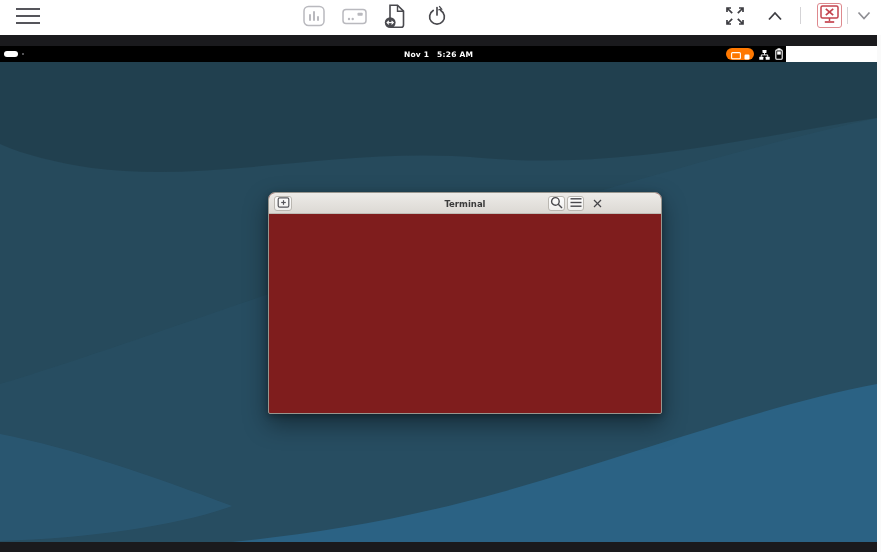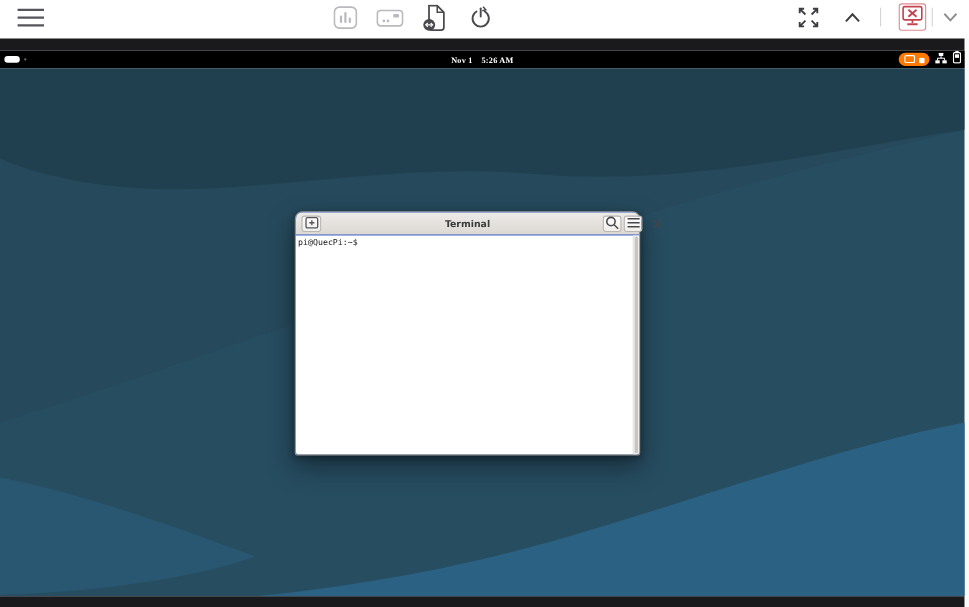--- a/index.html
+++ b/index.html
@@ -19,38 +19,38 @@
   .disc-btn { position:absolute; left:817px; top:3px; width:25px; height:25px; border:1px solid #de898e !important; border-radius:3px; background:#fff !important; }
   .chdn-btn { position:absolute; left:852px; top:4px; width:23px; height:25px; }
 
   
   .letterbox { position:absolute; left:0; width:877px; background:#1a1a1d; }
   .letterbox.top { top:35px; height:11px; }
   .letterbox.bottom { top:542px; height:10px; }
   .right-strip { position:absolute; left:877px; top:35px; width:4px; height:517px; background:#fafafa; }
 
   
-  .gnome-bar { position:absolute; left:0; top:46px; width:877px; height:16px; background:#000;font-family:Liberation Serif, serif; }
+  .gnome-bar { position:absolute; left:0; top:46px; width:786px; height:16px; background:#000; }
   .activities { position:absolute; left:4px; top:4px; height:8px; display:flex; align-items:center; gap:4px; cursor:pointer; }
   .activities .pill { width:14px; height:6px; border-radius:3px; background:#ffffff; }
   .activities .dot { width:2px; height:2px; border-radius:50%; background:#6f6f73; }
   .clock { position:absolute; left:0; top:0; width:877px; height:16px; display:flex; align-items:center; justify-content:center; gap:8px;
            color:#ffffff; font-size:7.5px; font-weight:bold; letter-spacing:.2px; cursor:pointer; }
   .status { position:absolute; right:3px; top:0; height:16px; display:flex; align-items:center; gap:5px; cursor:pointer; }
   .cast-pill { width:28px; height:12px; border-radius:6px; background:#ff7800; display:flex; align-items:center; justify-content:center; gap:3px; }
 
   
   .desktop { position:absolute; left:0; top:62px; width:877px; height:480px; }
   .desktop > svg.wall { position:absolute; inset:0; }
 
   
-  .term { position:absolute; left:268px; top:130px; width:314px; height:222px;
+  .term { position:absolute; left:268px; top:130px; width:394px; height:222px;
           border:1px solid #98968f; border-radius:7px 7px 2px 2px;
           box-shadow:0 10px 24px rgba(0,0,0,.42), 0 2px 6px rgba(0,0,0,.3);
-          background:#1d4ed8; }
+          background:#7f1d1d; }
   .term-header { position:absolute; left:0; top:0; right:0; height:21px;
                  background:linear-gradient(#edebe8,#dcd9d4);
                  border-bottom:1px solid #bfbcb6; border-radius:6px 6px 0 0; }
   .term-title { position:absolute; left:0; right:0; top:0; height:21px; display:flex; align-items:center; justify-content:center;
                 font-size:8.5px; font-weight:bold; color:#3b3b3b; }
   .term-header button { position:absolute; top:3px; height:15px; background:linear-gradient(#fdfdfd,#f0efed);
                         border:1px solid #bab7b1; border-radius:3px; padding:0;
                         display:flex; align-items:center; justify-content:center; cursor:pointer; }
   .newtab-btn { left:5px;  width:18px; }
   .search-btn { left:279px; width:17px; }
@@ -252,20 +252,14 @@
       </button>
       <button class="close-btn">
         <span>
           <svg width="9" height="9" viewBox="0 0 9 9" stroke="#454549" stroke-width="1.3">
               <line x1="1" y1="1" x2="8" y2="8"></line>
               <line x1="8" y1="1" x2="1" y2="8"></line>
             </svg>
         </span>
       </button>
     </div>
-    <div class="term-body">
-      <div class="term-text">pi@QuecPi:~$</div>
-      <div class="term-scroll">
-        <div class="term-thumb"></div>
-      </div>
-    </div>
   </div>
 </div>
 
 </body></html>

